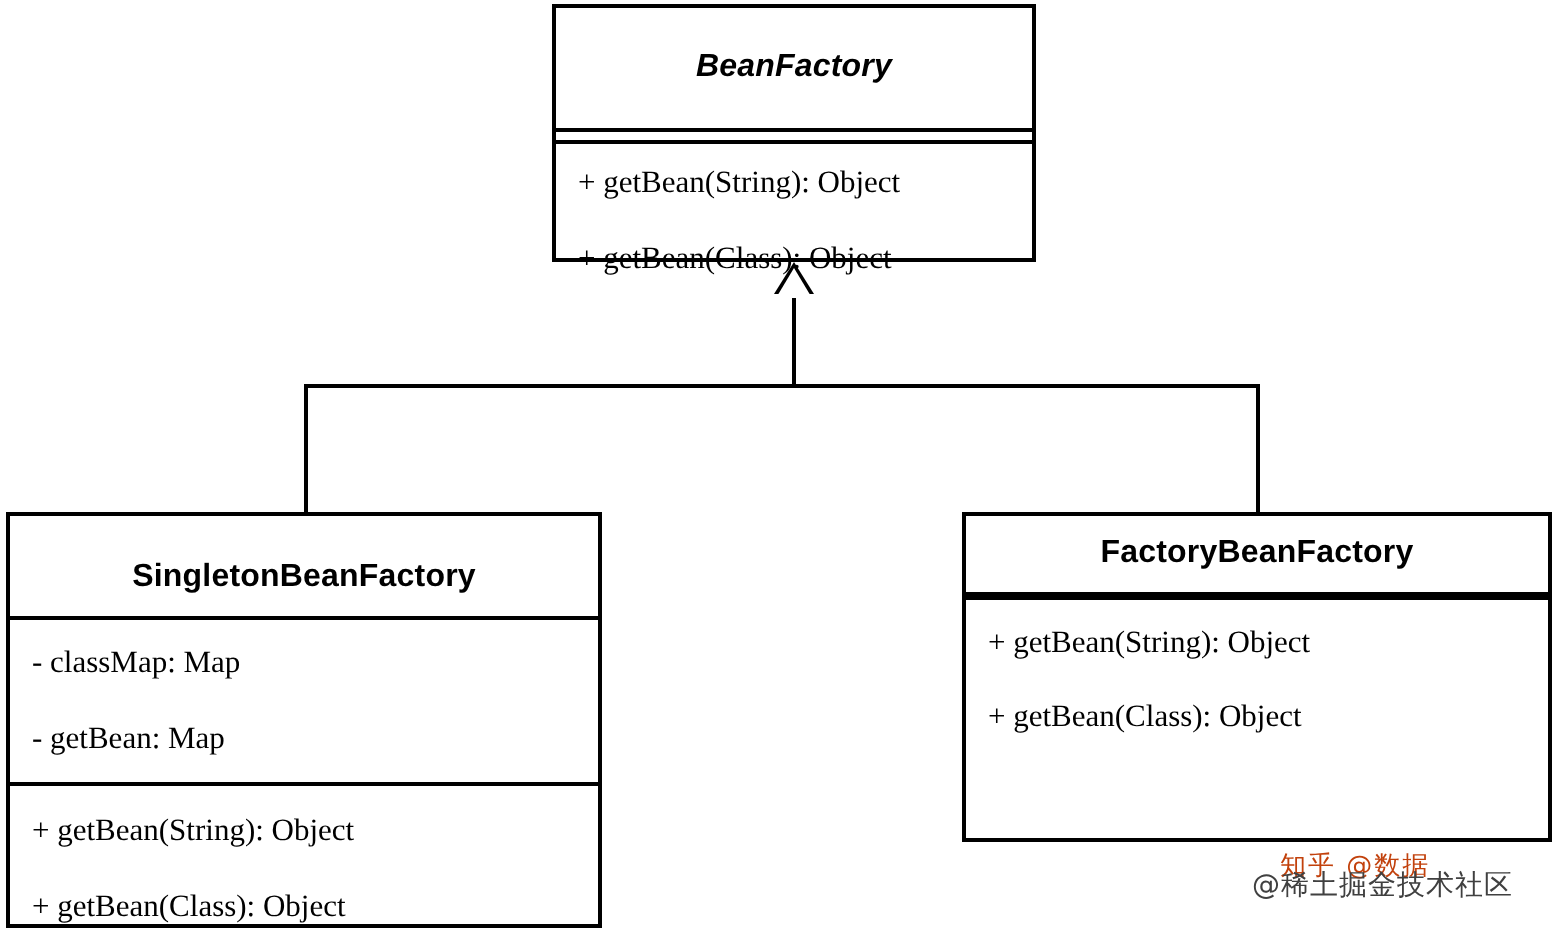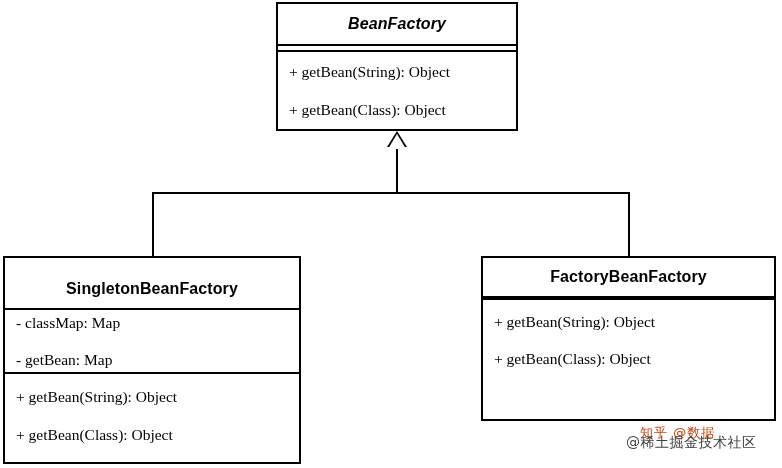--- a/index.html
+++ b/index.html
@@ -146,32 +146,32 @@
   <div class="line h-line" style="left:152px; top:192px; width:478px;"></div>
 
   <div class="line v-line" style="left:152px; top:192px; height:66px;"></div>
 
   <div class="line v-line" style="left:628px; top:192px; height:66px;"></div>
 
   <div class="arrow-outline" style="left:387px; top:131px;"></div>
   <div class="arrow-head" style="left:388px; top:133.5px;"></div>
 
   <div class="uml-class" style="left:276px; top:2px; width:242px; height:129px;">
-    <div class="uml-title abstract" style="height:40px;">BeanFactory</div>
+    <div class="uml-title abstract" style="height:60px;">BeanFactory</div>
     <div class="sep-double"></div>
     <div class="uml-compartment" style="height:77px; gap:22px;">
       <div class="uml-member">+ getBean(String): Object</div>
       <div class="uml-member">+ getBean(Class): Object</div>
     </div>
   </div>
 
   <div class="uml-class" style="left:3px; top:256px; width:298px; height:208px;">
     <div class="uml-title" style="height:38px;margin-top:12px;">SingletonBeanFactory</div>
     <div class="sep"></div>
-    <div class="uml-compartment" style="height:62px; gap:22px;">
+    <div class="uml-compartment" style="height:81px; gap:22px;">
       <div class="uml-member">- classMap: Map</div>
       <div class="uml-member">- getBean: Map</div>
     </div>
     <div class="sep"></div>
     <div class="uml-compartment" style="height:83px; gap:22px;">
       <div class="uml-member">+ getBean(String): Object</div>
       <div class="uml-member">+ getBean(Class): Object</div>
     </div>
   </div>
 

